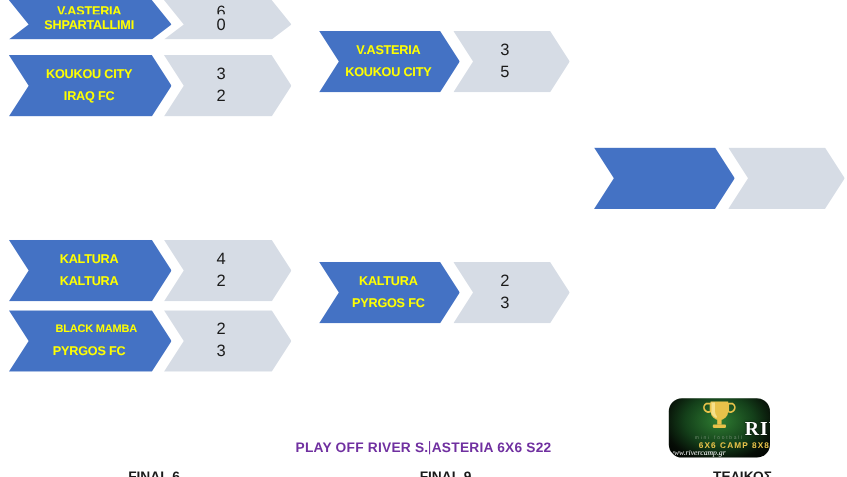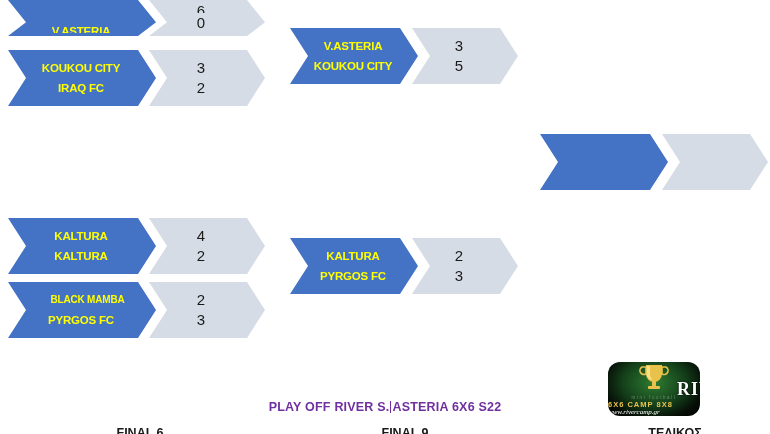--- a/index.html
+++ b/index.html
@@ -163,21 +163,21 @@
     text-align: center;
     color: #6f8a6f;
     font-size: 4.5px;
     letter-spacing: 1.6px;
   }
   .logo-camp {
     position: absolute;
     left: 0;
     top: 38px;
     width: 100%;
-    text-align: left;
+    text-align: right;
     color: #E8C24A;
     font-weight: bold;
     font-size: 7.5px;
     letter-spacing: 1px;
   }
   .logo-url {
     position: absolute;
     left: 0;
     top: 46px;
     width: 100%;
@@ -186,20 +186,21 @@
     font-style: italic;
     font-size: 7px;
   }
 </style>
 </head>
 <body>
 
 <div class="match clipped" style="left:8px; top:0; width:257px;">
   <div class="team-panel" style="width:148px;">
     <div class="team-name">V.ASTERIA</div>
+    <div class="team-name">SHPARTALLIMI</div>
   </div>
   <div class="score-panel" style="left:141px; width:116px;">
     <div class="score-val">6</div>
     <div class="score-val">0</div>
   </div>
 </div>
 
 <div class="match" style="left:8px; top:50px; width:257px;">
   <div class="team-panel" style="width:148px;">
     <div class="team-name">KOUKOU CITY</div>

